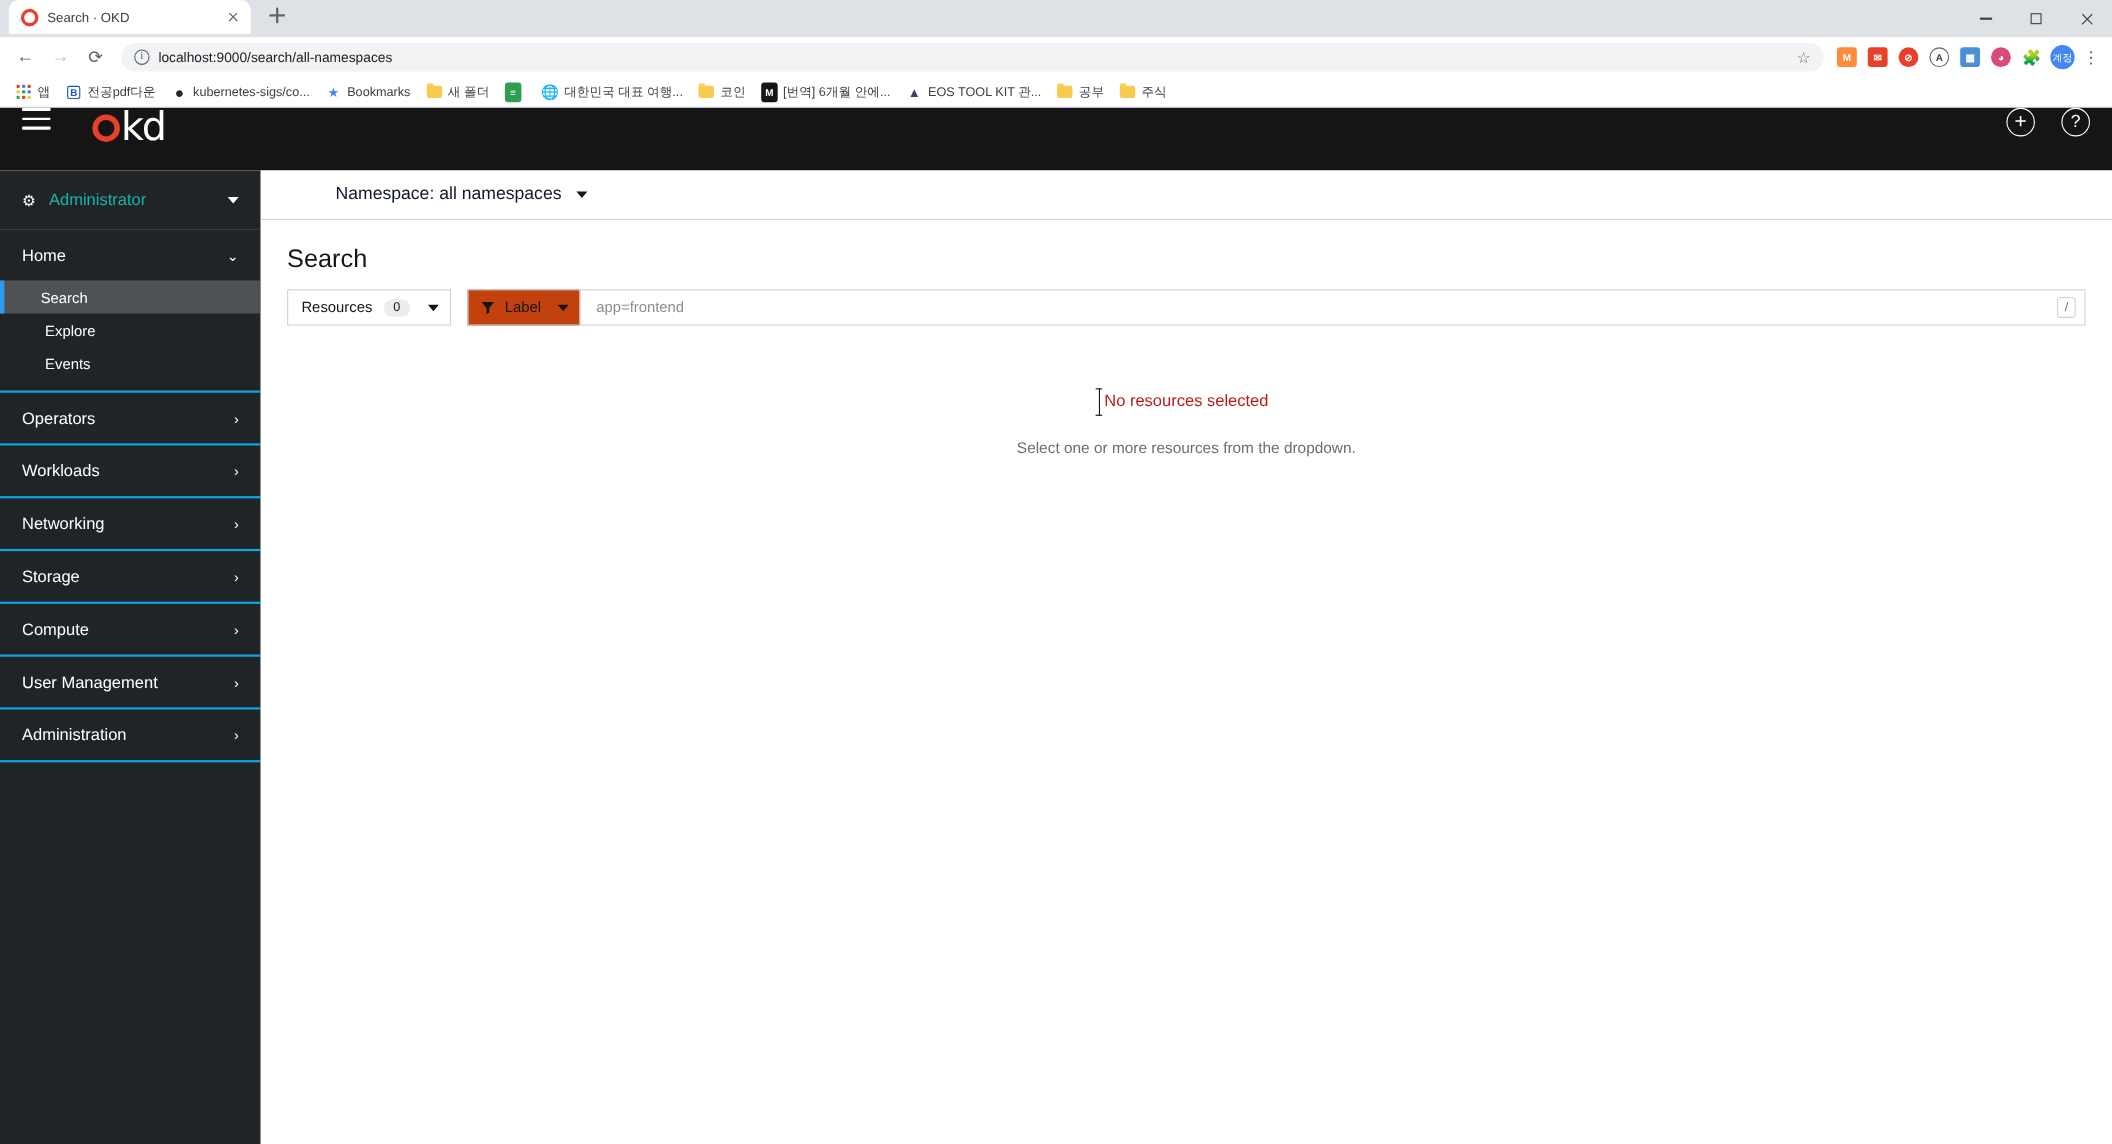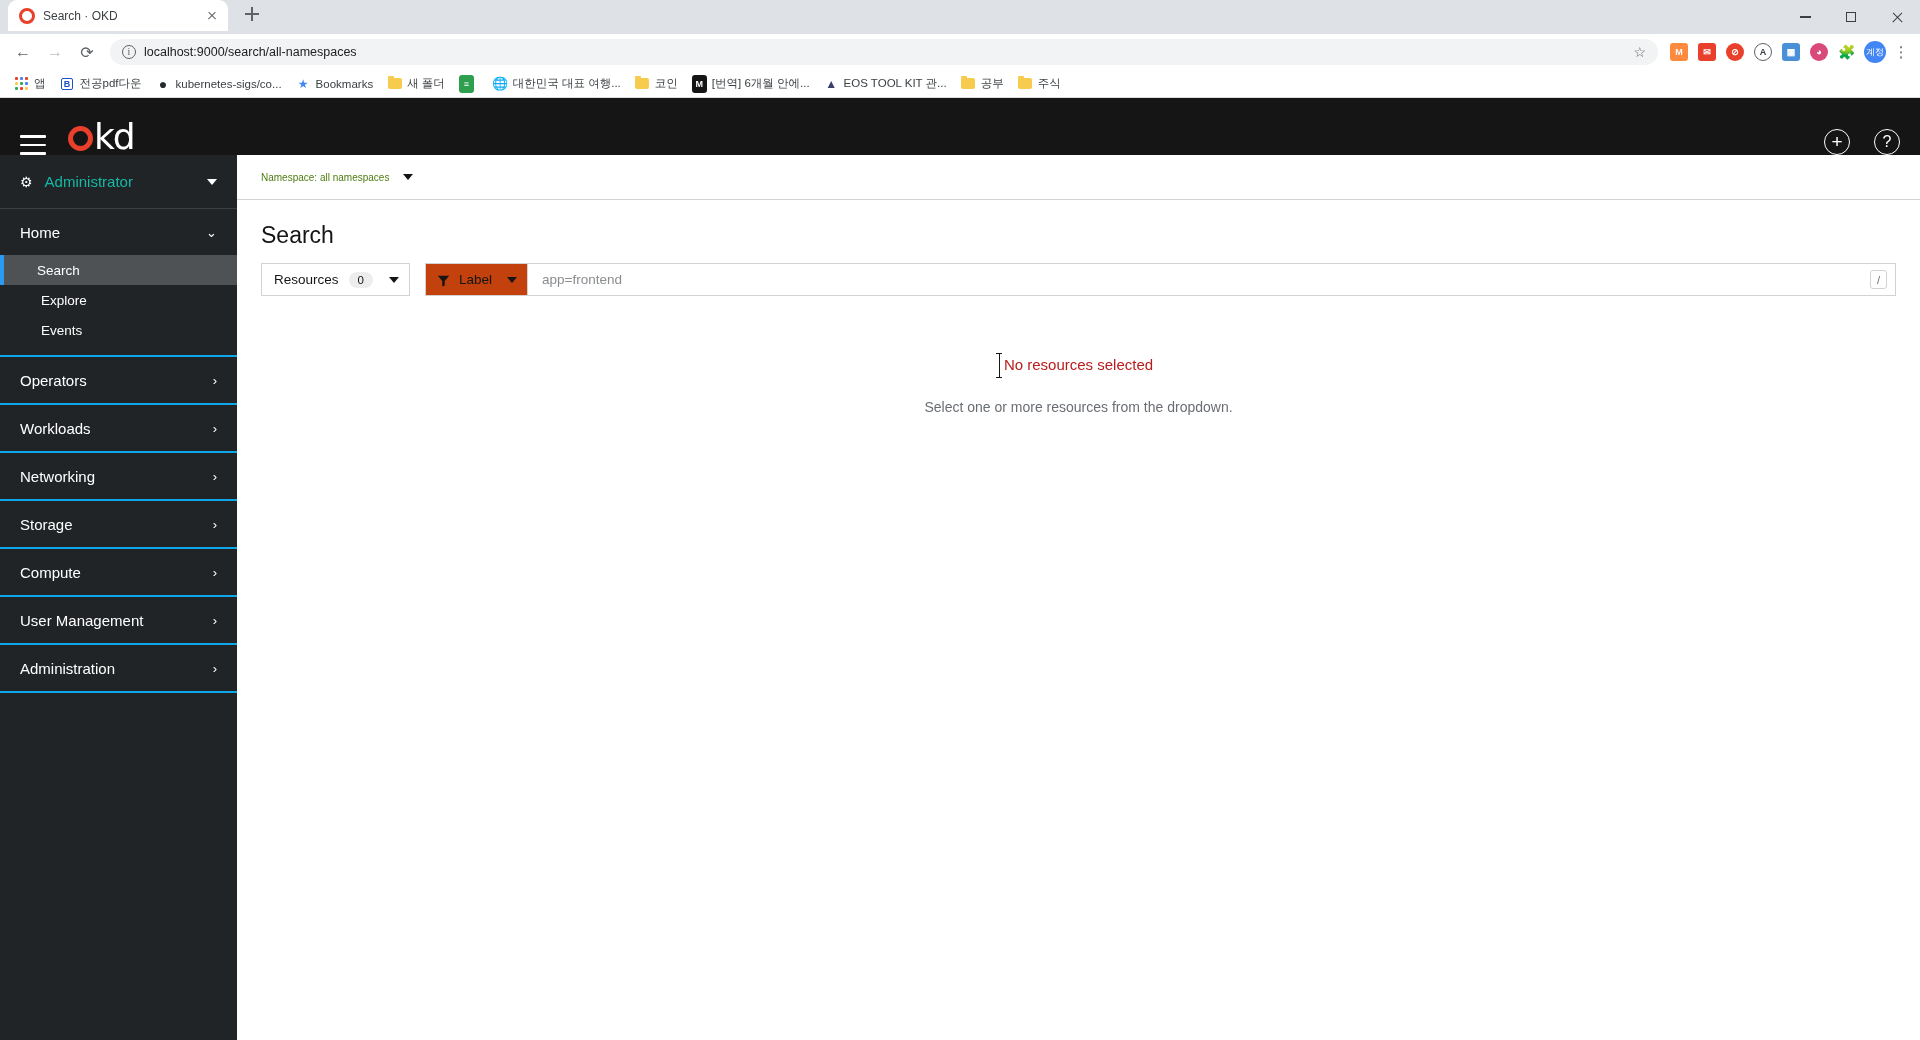--- a/index.html
+++ b/index.html
@@ -103,22 +103,22 @@
   .bm-ico { width: 15px; height: 15px; flex: 0 0 15px; display: flex; align-items: center; justify-content: center; font-size: 11px; }
   .apps-grid { display: grid; grid-template-columns: repeat(3, 3px); grid-gap: 2px; }
   .apps-grid i { width: 3px; height: 3px; border-radius: 1px; display: block; }
   .folder-ico { width: 14px; height: 11px; background: #f7cb4d; border-radius: 1px 2px 2px 2px; position: relative; }
   .folder-ico::before { content:""; position:absolute; top:-2px; left:0; width:6px; height:2px; background:#f7cb4d; border-radius:1px 1px 0 0; }
 
   
   .page { flex: 1; display: flex; flex-direction: column; min-height: 0; background: #fff; }
 
   .masthead {
-    height: 57px; background: #151515; display: flex; align-items: flex-end;
-    padding: 0 20px; flex: 0 0 57px;
+    height: 57px; background: #151515; display: flex; align-items: flex-start;
+    padding: 0 20px; flex: 0 0 57px; gap: 16px;
   }
   .hamburger { width: 26px; height: 20px; display: flex; flex-direction: column; justify-content: space-between; margin-right: 22px; }
   .hamburger i { display: block; height: 2.6px; background: #fff; border-radius: 1px; }
   .logo { display: flex; align-items: baseline; font-size: 34px; line-height: 1; letter-spacing: -1px; }
   .logo .o {
     width: 25px; height: 25px; border-radius: 50%; border: 5px solid #e8402a;
     display: inline-block; margin-right: 1px; transform: translateY(2px);
   }
   .logo .kd { color: #fff; font-weight: 400; font-size: 36px; font-family: "DejaVu Sans", sans-serif; letter-spacing: -2px; }
   .masthead-right { margin-left: auto; display: flex; align-items: center; gap: 24px; }
@@ -157,21 +157,21 @@
     font-size: 13.5px; color: #fff; border-left: 4px solid transparent;
   }
   .nav-item.active { background: #4f5255; border-left-color: #2b9af3; padding-left: 33px; }
 
   
   .main { flex: 1; min-width: 0; background: #fff; display: flex; flex-direction: column; }
   .ns-bar {
     height: 45px; flex: 0 0 45px; display: flex; align-items: center;
     padding: 0 24px; border-bottom: 1px solid #d2d2d2;
   }
-  .ns-label { font-size: 10px; color: #4d7c0f; }
+  .ns-label { font-size: 16px; color: #0f172a; margin-left: 44px; }
   .ns-caret { margin-left: 14px; width: 0; height: 0; border-left: 5px solid transparent; border-right: 5px solid transparent; border-top: 6px solid #151515; }
 
   .page-title { font-size: 23px; color: #151515; font-weight: 400; padding: 22px 24px 14px 24px; }
 
   .filter-bar { display: flex; align-items: stretch; padding: 0 24px 0 24px; gap: 0; }
   .res-dd {
     height: 33px; border: 1px solid #d2d2d2; background: #fff;
     display: flex; align-items: center; padding: 0 10px 0 12px; gap: 10px;
   }
   .res-label { font-size: 13.5px; color: #151515; text-align: center; }

